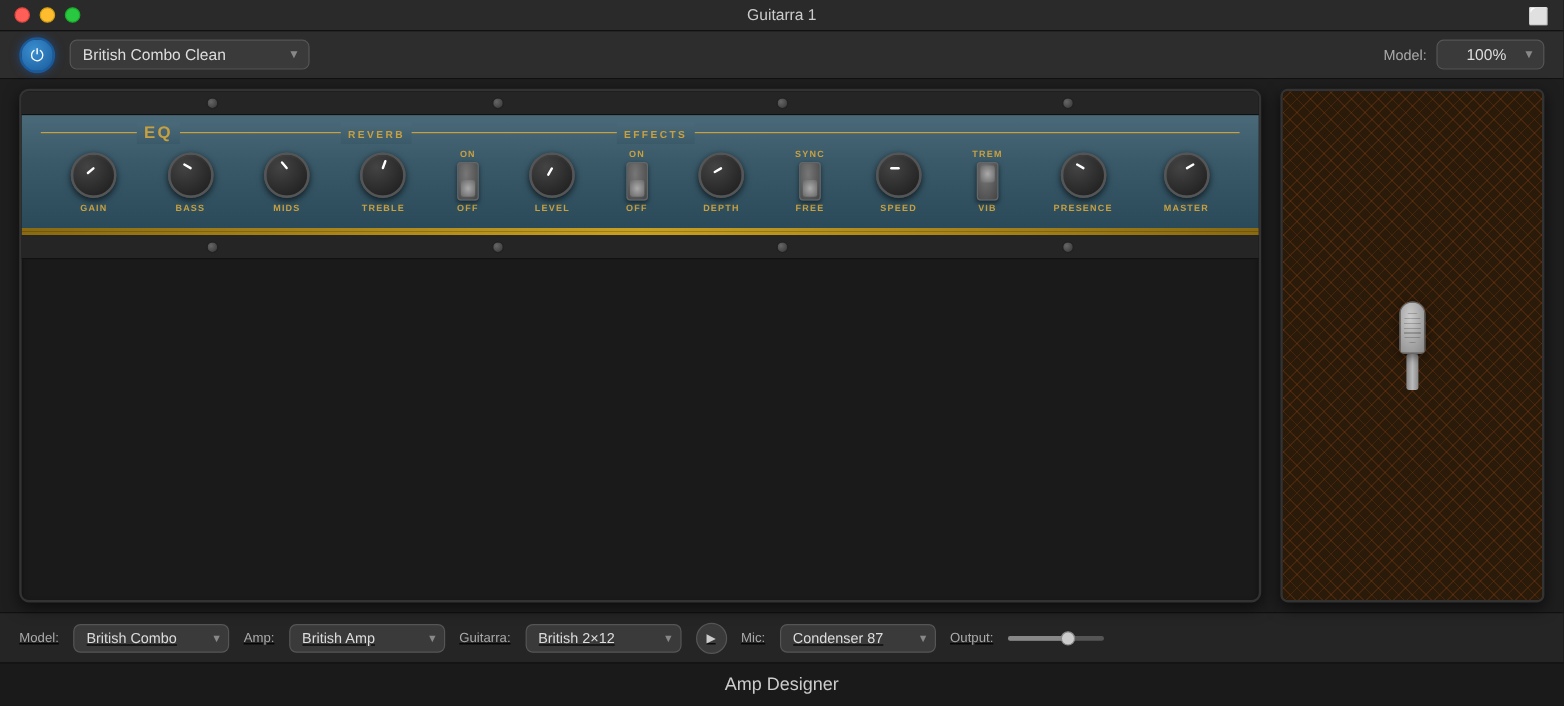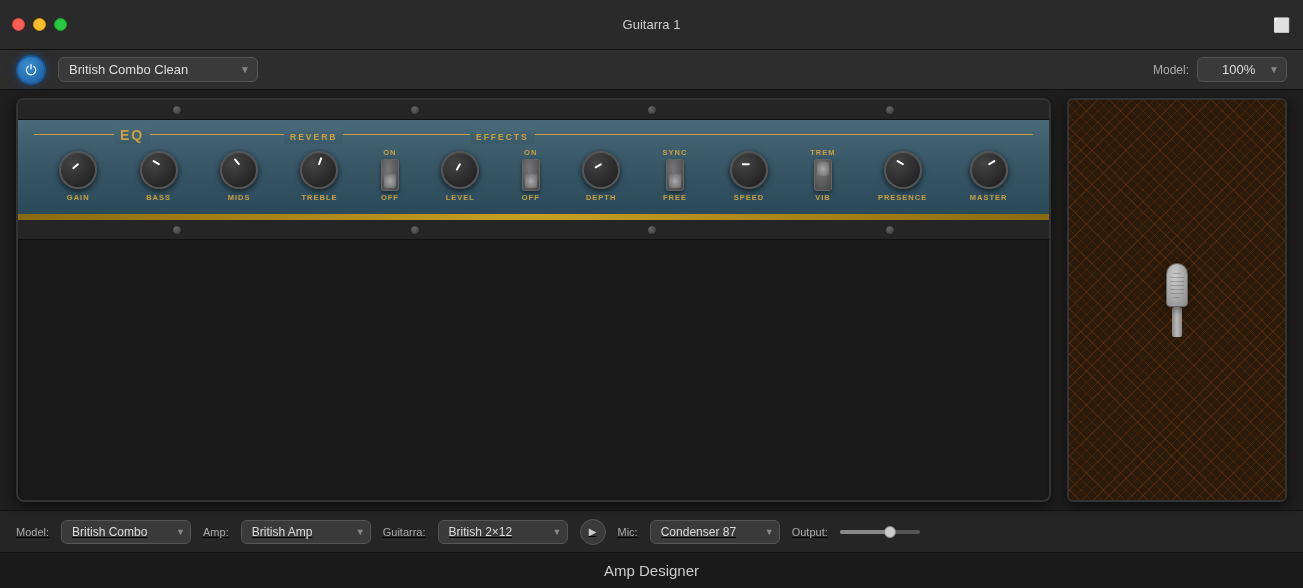--- a/index.html
+++ b/index.html
@@ -10,21 +10,21 @@
       background: #1a1a1a;
       font-family: -apple-system, BlinkMacSystemFont, 'Helvetica Neue', sans-serif;
       overflow: hidden;
       display: flex;
       flex-direction: column;
     }
 
     
     .title-bar {
       background: #2a2a2a;
-      height: 50px;
+      height: 26px;
       display: flex;
       align-items: center;
       justify-content: center;
       position: relative;
       flex-shrink: 0;
       border-bottom: 1px solid #111;
     }
 
     .title-bar-title {
       color: #ccc;
@@ -639,21 +639,21 @@
           <div style="position:absolute;top:6px;left:0;right:0;height:1px;background:#c8a040;"></div>
 
           <div style="position:absolute;left:80px;background:linear-gradient(180deg,#4a6a7a,#3a5a6a);padding:0 6px;">
             <span style="color:#c8a040;font-size:14px;font-weight:700;letter-spacing:2px;">EQ</span>
           </div>
 
           <div style="position:absolute;left:250px;background:linear-gradient(180deg,#4a6a7a,#3a5a6a);padding:0 6px;">
             <span style="color:#c8a040;font-size:8.5px;font-weight:700;letter-spacing:2px;">REVERB</span>
           </div>
 
-          <div style="position:absolute;left:436px;background:linear-gradient(180deg,#4a6a7a,#3a5a6a);padding:0 6px;">
+          <div style="position:absolute;left:480px;background:linear-gradient(180deg,#4a6a7a,#3a5a6a);padding:0 6px;">
             <span style="color:#c8a040;font-size:8.5px;font-weight:700;letter-spacing:2px;">EFFECTS</span>
           </div>
         </div>
 
         <div class="controls-row">
 
           <div class="knob-group">
             <div class="knob knob-gain"></div>
             <span class="knob-label">GAIN</span>
           </div>

